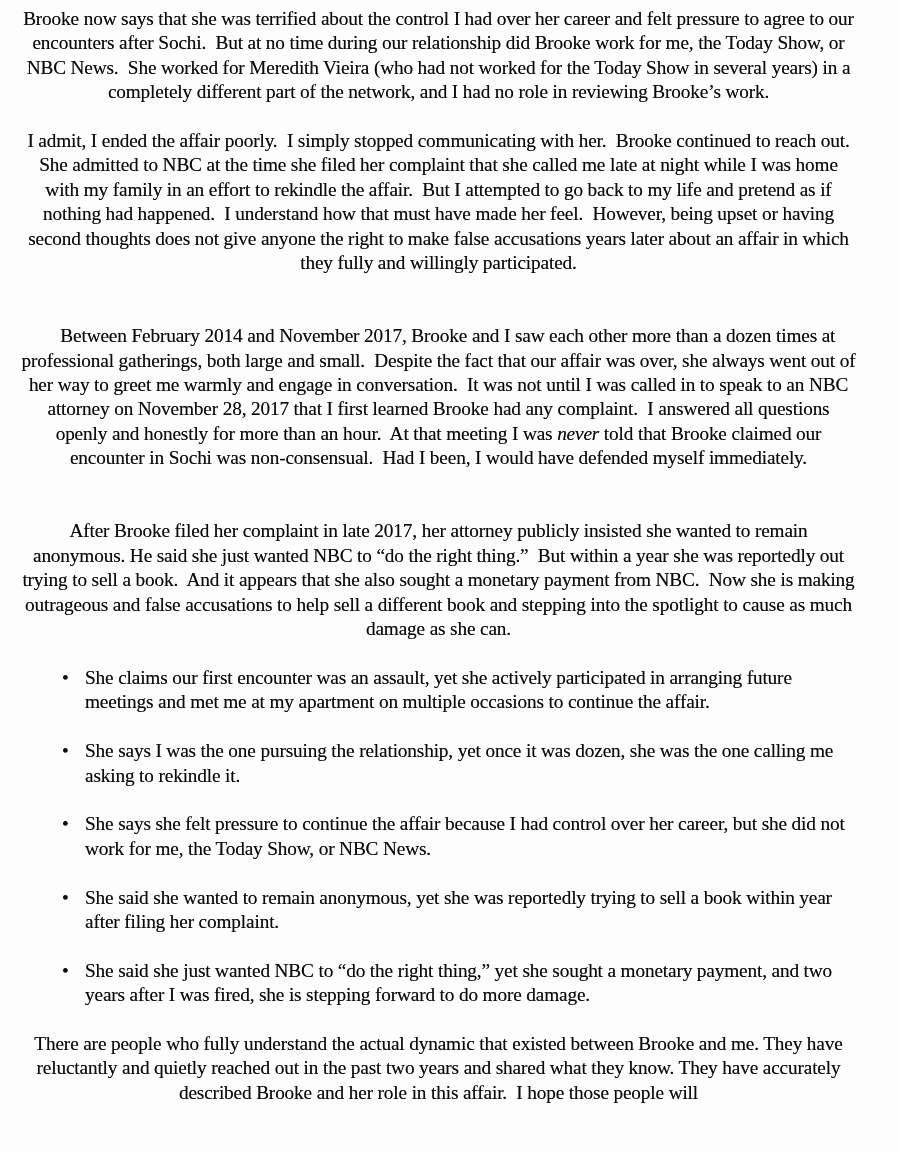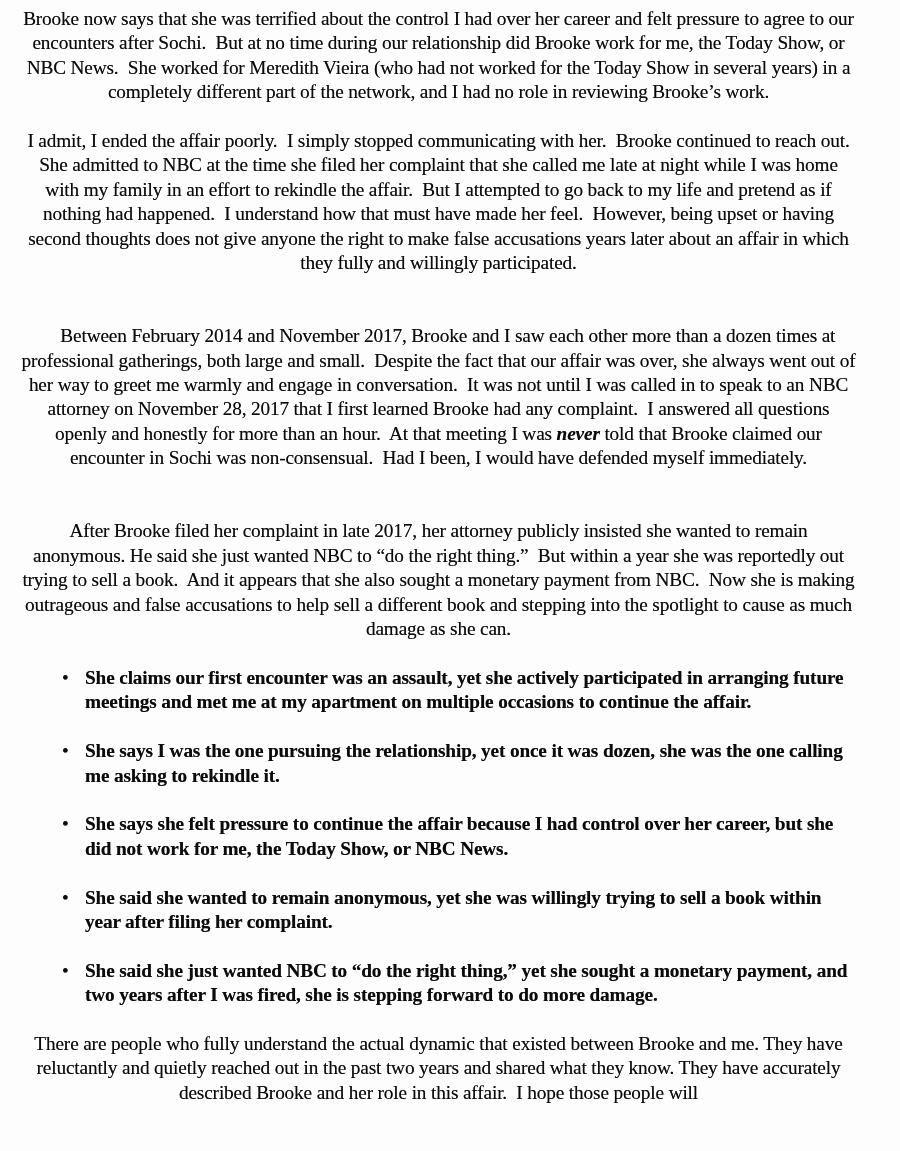--- a/index.html
+++ b/index.html
@@ -21,21 +21,21 @@
     letter-spacing: -0.15px;
     color: #0b0b0b;
     text-shadow: 0 0 0.6px rgba(0,0,0,0.55);
   }
   .para {
     margin: 0 0 24.4px 0;
     white-space: pre-wrap;
     text-align: center;
   }
   .em-bi {
-    font-weight: 700;
+    font-weight: 400;
     font-style: italic;
   }
   ul.contradictions {
     list-style: none;
     margin: 0 0 24.4px 0;
     padding: 0;
   }
   ul.contradictions li {
     display: flex;
     align-items: flex-start;
@@ -43,21 +43,20 @@
   }
   ul.contradictions .dot {
     box-sizing: border-box;
     flex: 0 0 64px;
     padding-left: 41px;
     white-space: pre;
   }
   ul.contradictions .li-text {
     flex: 1 1 auto;
     white-space: pre-wrap;
-    font-weight: bold;
   }
 </style>
 </head>
 <body>
 
 <div class="page">
 
   <p class="para">Brooke now says that she was terrified about the control I had over her career and felt pressure to agree to our encounters after Sochi.  But at no time during our relationship did Brooke work for me, the Today Show, or NBC News.  She worked for Meredith Vieira (who had not worked for the Today Show in several years) in a completely different part of the network, and I had no role in reviewing Brooke’s work.</p>
 
   <p class="para">I admit, I ended the affair poorly.  I simply stopped communicating with her.  Brooke continued to reach out.  She admitted to NBC at the time she filed her complaint that she called me late at night while I was home with my family in an effort to rekindle the affair.  But I attempted to go back to my life and pretend as if nothing had happened.  I understand how that must have made her feel.  However, being upset or having second thoughts does not give anyone the right to make false accusations years later about an affair in which they fully and willingly participated.</p>
@@ -77,21 +76,21 @@
     <li>
       <span class="dot">•</span>
       <span class="li-text">She says I was the one pursuing the relationship, yet once it was dozen, she was the one calling me asking to rekindle it.</span>
     </li>
     <li>
       <span class="dot">•</span>
       <span class="li-text">She says she felt pressure to continue the affair because I had control over her career, but she did not work for me, the Today Show, or NBC News.</span>
     </li>
     <li>
       <span class="dot">•</span>
-      <span class="li-text">She said she wanted to remain anonymous, yet she was willingly trying to sell a book within year after filing her complaint.</span>
+      <span class="li-text">She said she wanted to remain anonymous, yet she was reportedly trying to sell a book within year after filing her complaint.</span>
     </li>
     <li>
       <span class="dot">•</span>
       <span class="li-text">She said she just wanted NBC to “do the right thing,” yet she sought a monetary payment, and two years after I was fired, she is stepping forward to do more damage.</span>
     </li>
   </ul>
 
   <p class="para">There are people who fully understand the actual dynamic that existed between Brooke and me. They have reluctantly and quietly reached out in the past two years and shared what they know. They have accurately described Brooke and her role in this affair.  I hope those people will</p>
 
 </div>

